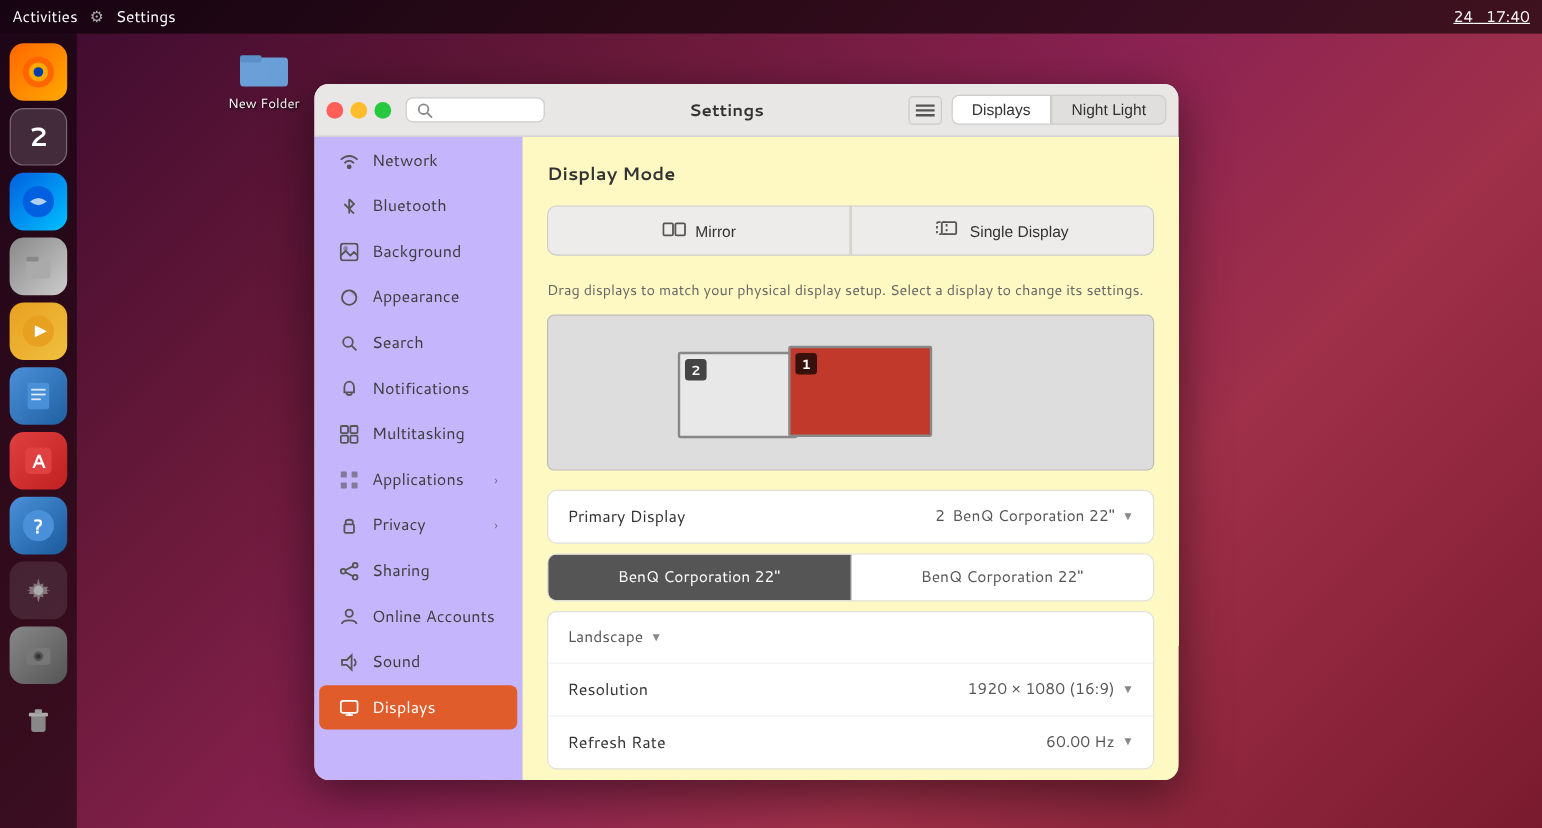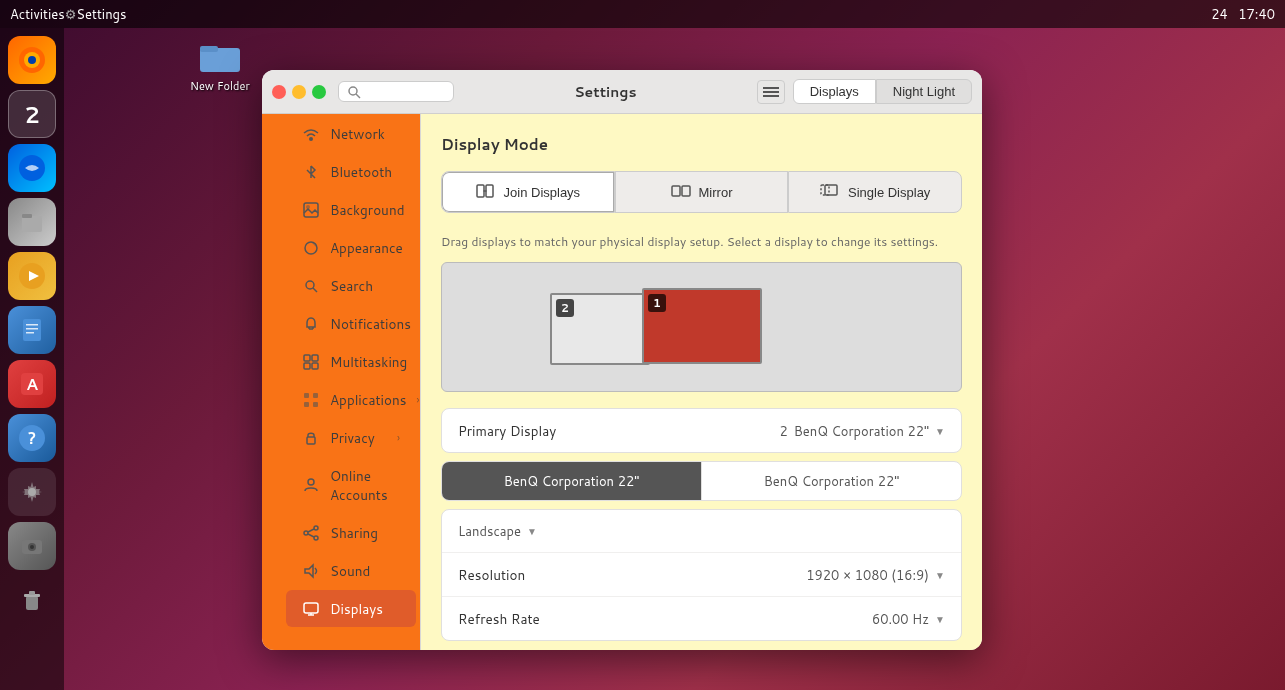--- a/index.html
+++ b/index.html
@@ -19,22 +19,22 @@
       height: 28px;
       background: rgba(0,0,0,0.6);
       display: flex;
       align-items: center;
       justify-content: space-between;
       padding: 0 10px;
       color: white;
       font-size: 13px;
       z-index: 100;
     }
-    .taskbar-left { display: flex; align-items: flex-end; }
-    .taskbar-right { display: flex; align-items: center; gap: 8px; }
+    .taskbar-left { display: flex; align-items: flex-end; gap: 10px; }
+    .taskbar-right { display: flex; align-items: center; gap: 8px; text-decoration: underline; }
 
     
     .desktop-icon {
       position: absolute;
       display: flex;
       flex-direction: column;
       align-items: center;
       gap: 4px;
       cursor: pointer;
     }
@@ -178,26 +178,25 @@
 
     
     .window-content {
       display: flex;
       flex: 1;
       overflow: hidden;
     }
 
     
     .sidebar {
-      width: 159px;
-      background: #f97316;
+      width: 174px;
+      background: #c4b5fd;
       border-right: 1px solid #d8d7d5;
       overflow-y: auto;
       flex-shrink: 0;
-      padding-left: 20px;
     }
     .sidebar-item {
       display: flex;
       align-items: center;
       gap: 10px;
       padding: 9px 16px;
       cursor: pointer;
       font-size: 13.5px;
       color: #3d3d3d;
       border-radius: 6px;
@@ -318,21 +317,21 @@
 
     
     .settings-row {
       background: white;
       border: 1px solid #e0dfde;
       border-radius: 8px;
       margin-bottom: 8px;
     }
     .settings-row-inner {
       display: flex;
-      align-items: center;
+      align-items: flex-start;
       padding: 12px 16px;
       border-bottom: 1px solid #f0efee;
     }
     .settings-row-inner:last-child { border-bottom: none; }
     .row-label {
       font-size: 13.5px;
       color: #333;
       flex: 1;
     }
     .row-sublabel {
@@ -592,41 +591,41 @@
               <rect x="4" y="7" width="8" height="7" rx="1" fill="none" stroke="#555" stroke-width="1.5"></rect>
               <path d="M5 7 L5 5 C5 2.5 11 2.5 11 5 L11 7" fill="none" stroke="#555" stroke-width="1.5"></path>
             </svg>
         </span>
         <span>Privacy</span>
         <span class="arrow">›</span>
       </div>
       <div class="sidebar-item">
         <span class="item-icon">
           <svg width="16" height="16" viewBox="0 0 16 16">
-              <circle cx="8" cy="5" r="3" fill="none" stroke="#555" stroke-width="1.5"></circle>
-              <path d="M2 14 C2 10 14 10 14 14" fill="none" stroke="#555" stroke-width="1.5"></path>
-            </svg>
-        </span>
-        <span>Online Accounts</span>
-      </div>
-      <div class="sidebar-item">
-        <span class="item-icon">
-          <svg width="16" height="16" viewBox="0 0 16 16">
               <circle cx="13" cy="3" r="2" fill="none" stroke="#555" stroke-width="1.5"></circle>
               <circle cx="3" cy="8" r="2" fill="none" stroke="#555" stroke-width="1.5"></circle>
               <circle cx="13" cy="13" r="2" fill="none" stroke="#555" stroke-width="1.5"></circle>
               <line x1="5" y1="7" x2="11" y2="4" stroke="#555" stroke-width="1.5"></line>
               <line x1="5" y1="9" x2="11" y2="12" stroke="#555" stroke-width="1.5"></line>
             </svg>
         </span>
         <span>Sharing</span>
       </div>
       <div class="sidebar-item">
         <span class="item-icon">
           <svg width="16" height="16" viewBox="0 0 16 16">
+              <circle cx="8" cy="5" r="3" fill="none" stroke="#555" stroke-width="1.5"></circle>
+              <path d="M2 14 C2 10 14 10 14 14" fill="none" stroke="#555" stroke-width="1.5"></path>
+            </svg>
+        </span>
+        <span>Online Accounts</span>
+      </div>
+      <div class="sidebar-item">
+        <span class="item-icon">
+          <svg width="16" height="16" viewBox="0 0 16 16">
               <polygon points="2,6 6,6 10,2 10,14 6,10 2,10" fill="none" stroke="#555" stroke-width="1.5"></polygon>
               <path d="M12 5 C14 7 14 9 12 11" fill="none" stroke="#555" stroke-width="1.5"></path>
             </svg>
         </span>
         <span>Sound</span>
       </div>
       <div class="sidebar-item active">
         <span class="item-icon">
           <svg width="16" height="16" viewBox="0 0 16 16">
               <rect x="1" y="2" width="14" height="10" rx="2" fill="none" stroke="white" stroke-width="1.5"></rect>
@@ -640,28 +639,20 @@
         
         
       </div>
 
     </div>
 
     <div class="main-content">
       <div class="section-title">Display Mode</div>
 
       <div class="display-mode-buttons">
-        <button class="mode-btn active">
-          <svg width="20" height="16" viewBox="0 0 20 16">
-            <rect x="1" y="1" width="7" height="12" rx="1" fill="none" stroke="#555" stroke-width="1.5"></rect>
-            <rect x="10" y="1" width="7" height="12" rx="1" fill="none" stroke="#555" stroke-width="1.5"></rect>
-            <line x1="7.5" y1="7" x2="10.5" y2="7" stroke="#555" stroke-width="1.5"></line>
-          </svg>
-          <span>Join Displays</span>
-        </button>
         <button class="mode-btn">
           <svg width="20" height="16" viewBox="0 0 20 16">
             <rect x="1" y="2" width="8" height="10" rx="1" fill="none" stroke="#555" stroke-width="1.5"></rect>
             <rect x="11" y="2" width="8" height="10" rx="1" fill="none" stroke="#555" stroke-width="1.5"></rect>
           </svg>
           <span>Mirror</span>
         </button>
         <button class="mode-btn">
           <svg width="20" height="16" viewBox="0 0 20 16">
             <rect x="5" y="1" width="12" height="10" rx="1" fill="none" stroke="#555" stroke-width="1.5"></rect>

